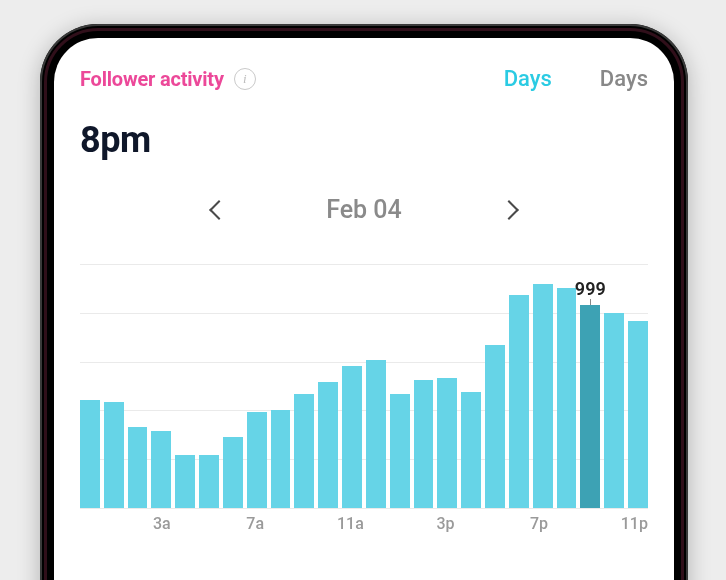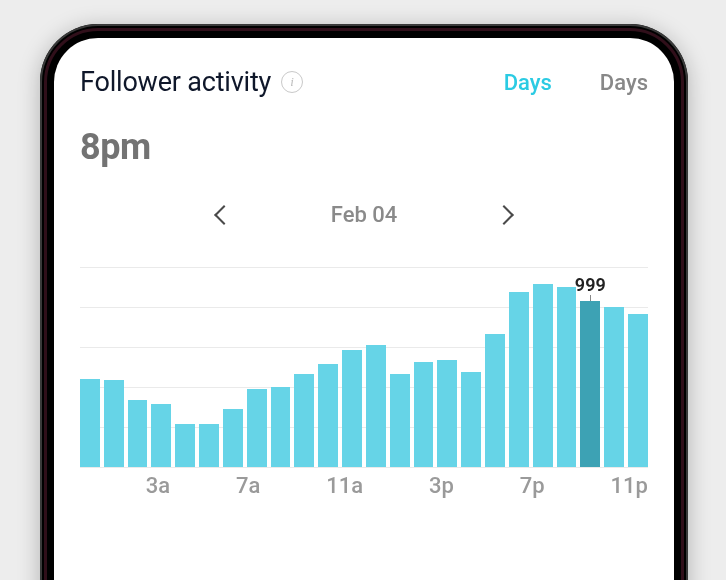--- a/index.html
+++ b/index.html
@@ -41,23 +41,23 @@
     padding: 28px 26px 0 26px;
     overflow: hidden;
   }
 
   .hdr {
     display: flex;
     align-items: center;
     gap: 10px;
   }
   .hdr-title {
-    font-size: 27px;
-    font-weight: 400;
-    color: #0f172a;
+    font-size: 20px;
+    font-weight: 700;
+    color: #ec4899;
     letter-spacing: -0.2px;
   }
   .info-icon {
     width: 20px;
     height: 20px;
     border: 1.5px solid #c9c9c9;
     border-radius: 50%;
     display:flex;
     align-items:center;
     justify-content:center;
@@ -72,21 +72,21 @@
     font-weight: 500;
     color: #888;
     cursor: pointer;
   }
   .tab.active { color: #2bcbe3; }
 
   .time-heading {
     margin-top: 28px;
     font-size: 36px;
     font-weight: 700;
-    color: #737373;
+    color: #0f172a;
     letter-spacing: -0.5px;
   }
 
   .date-nav {
     margin-top: 34px;
     display:flex;
     align-items:center;
     justify-content:center;
     gap: 100px;
     color:#6b6b6b;
@@ -94,26 +94,26 @@
   }
   .chev {
     width: 12px;
     height: 12px;
     border-top: 2.5px solid #4a4a4a;
     border-right: 2.5px solid #4a4a4a;
     cursor:pointer;
   }
   .chev.left { transform: rotate(-135deg); }
   .chev.right { transform: rotate(45deg); }
-  .date-label { font-size: 22px; color:#8a8a8a; font-weight: 500; }
+  .date-label { font-size: 25px; color:#8a8a8a; font-weight: 500; }
 
   .chart-wrap {
     position: relative;
     margin-top: 40px;
-    height: 200px;
+    height: 244px;
   }
   .gridlines {
     position:absolute;
     inset:0;
   }
   .gridlines div {
     position:absolute;
     left:0; right:0;
     height:1px;
     background:#eaeaea;
@@ -153,21 +153,21 @@
     border-left:1px dashed #888;
   }
 
   .xaxis {
     display:flex;
     margin-top:6px;
   }
   .xlabel {
     flex:1;
     text-align:center;
-    font-size:22px;
+    font-size:16px;
     color:#9a9a9a;
     font-weight:500;
     min-height:22px;
   }
 </style>
 </head>
 <body>
 
 <div class="phone">
   <div class="screen">

